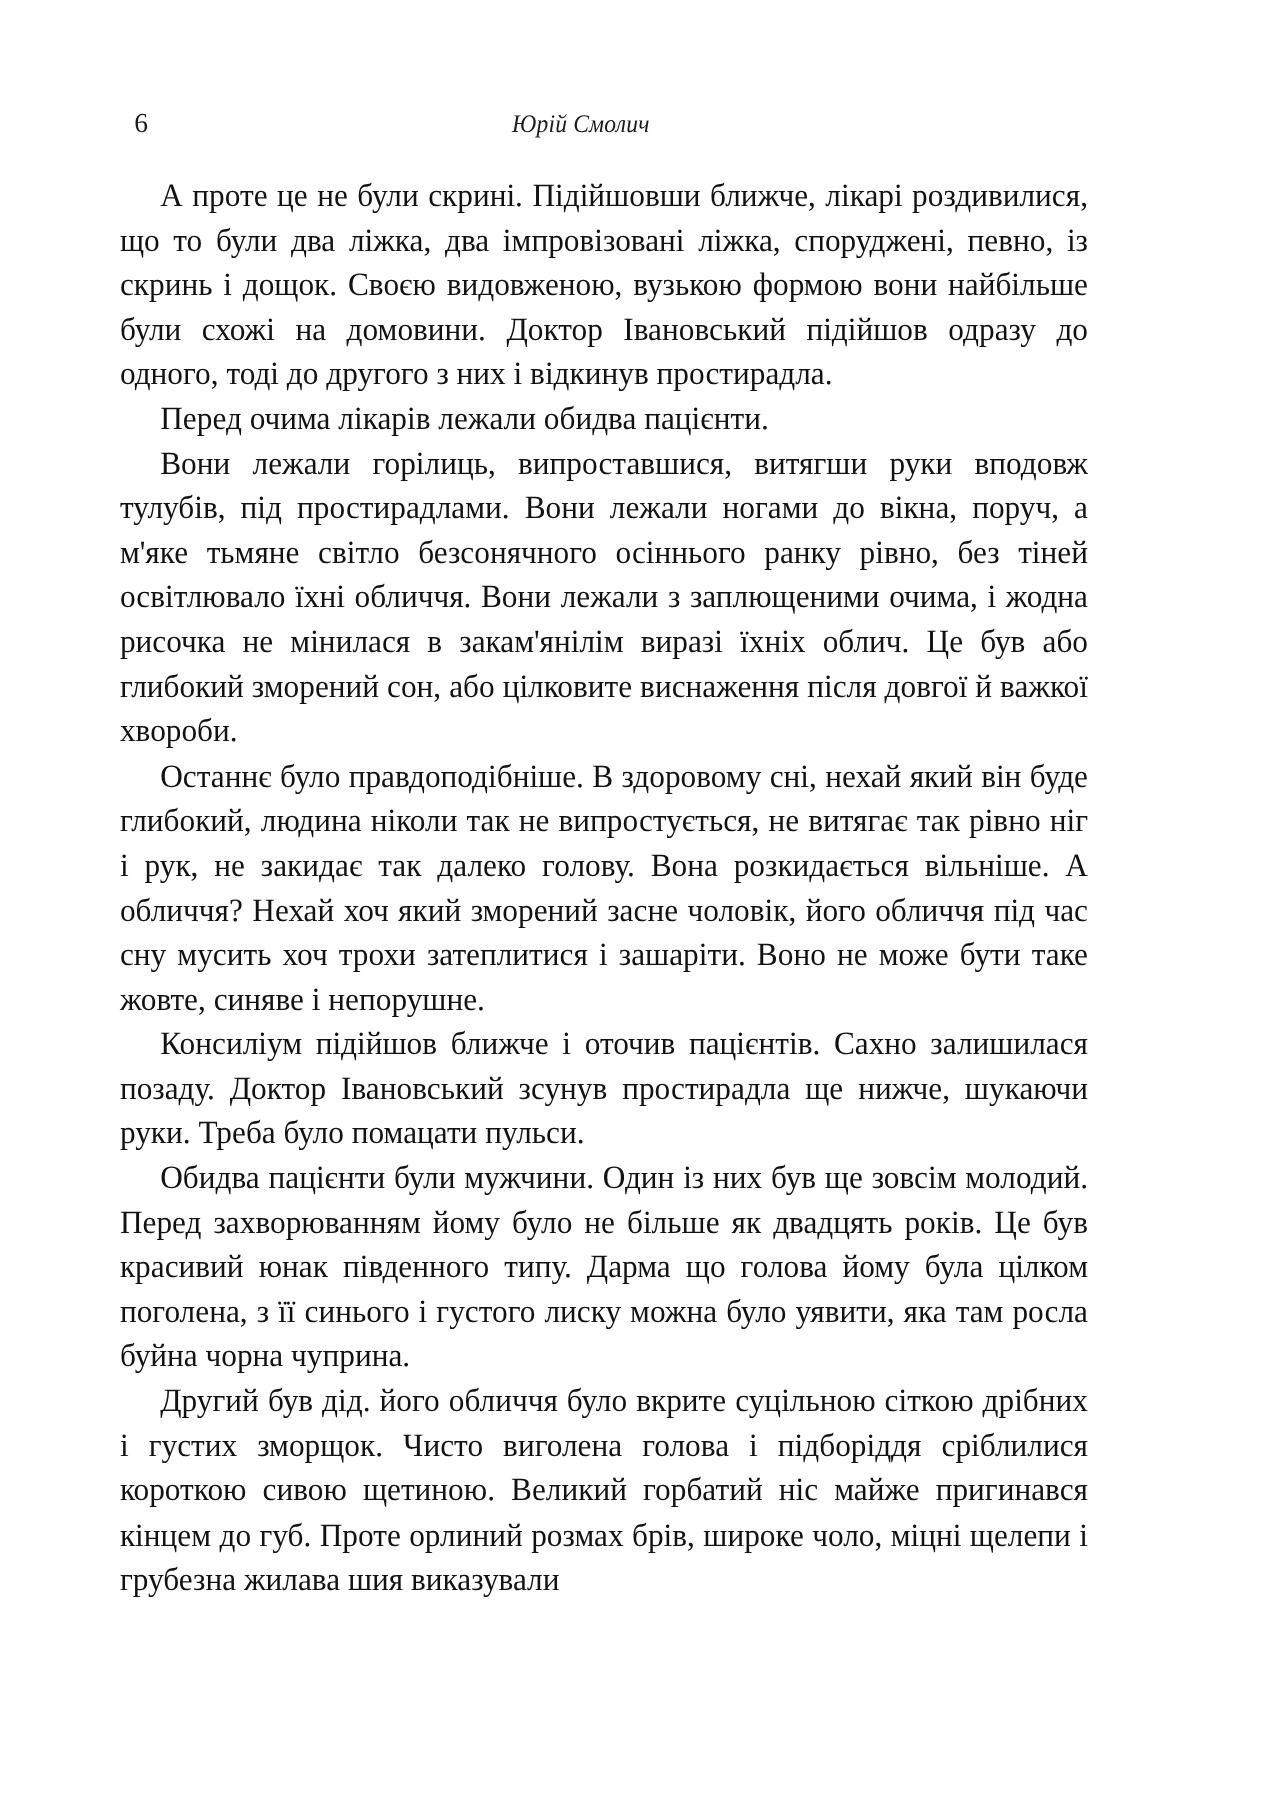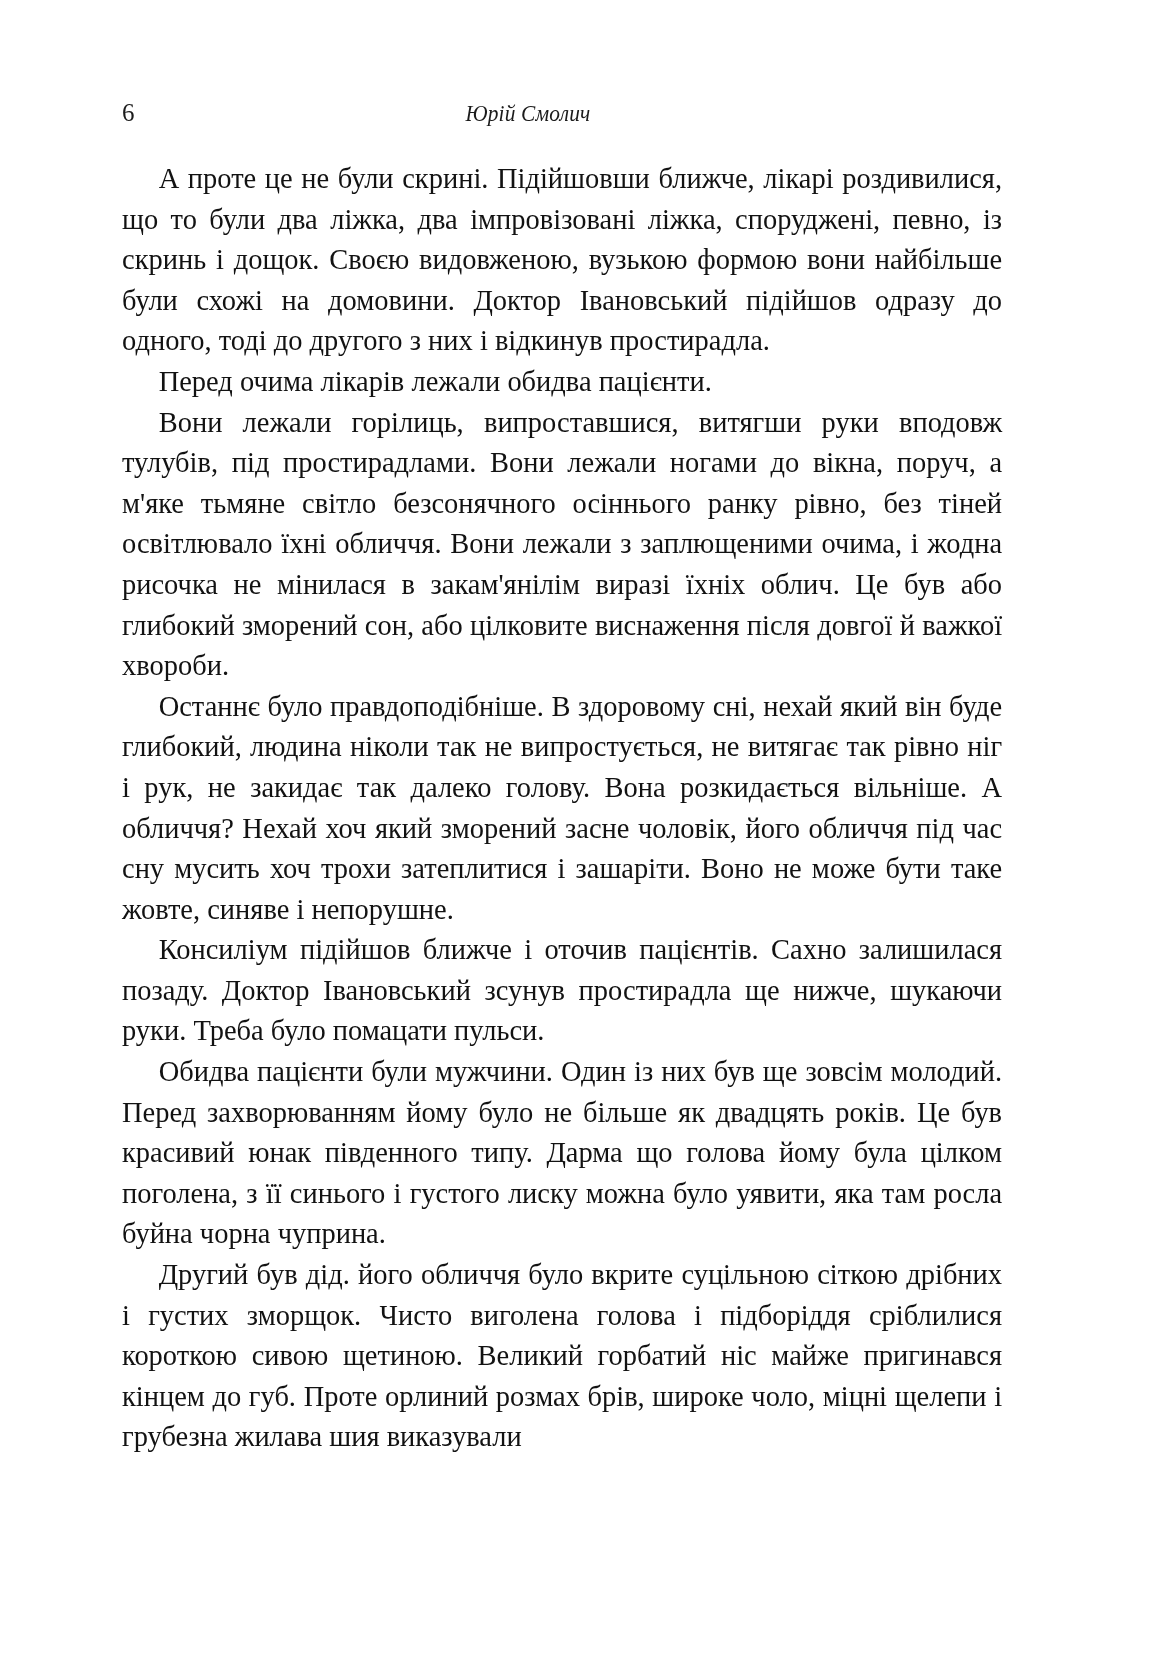--- a/index.html
+++ b/index.html
@@ -49,21 +49,21 @@
     flex: 1 1 auto;
     text-align: center;
     padding-right: 170px;
     transform: scaleX(0.93);
     transform-origin: center;
   }
 
   
   .textblock {
     position: absolute;
-    left: 122px;
+    left: 109px;
     top: 158px;
     width: 912px;
   }
 
   .para {
     font-family: "Liberation Serif", "DejaVu Serif", serif;
     font-size: 29.5px;
     line-height: 40.6px;
     color: #121212;
     text-align: justify;

